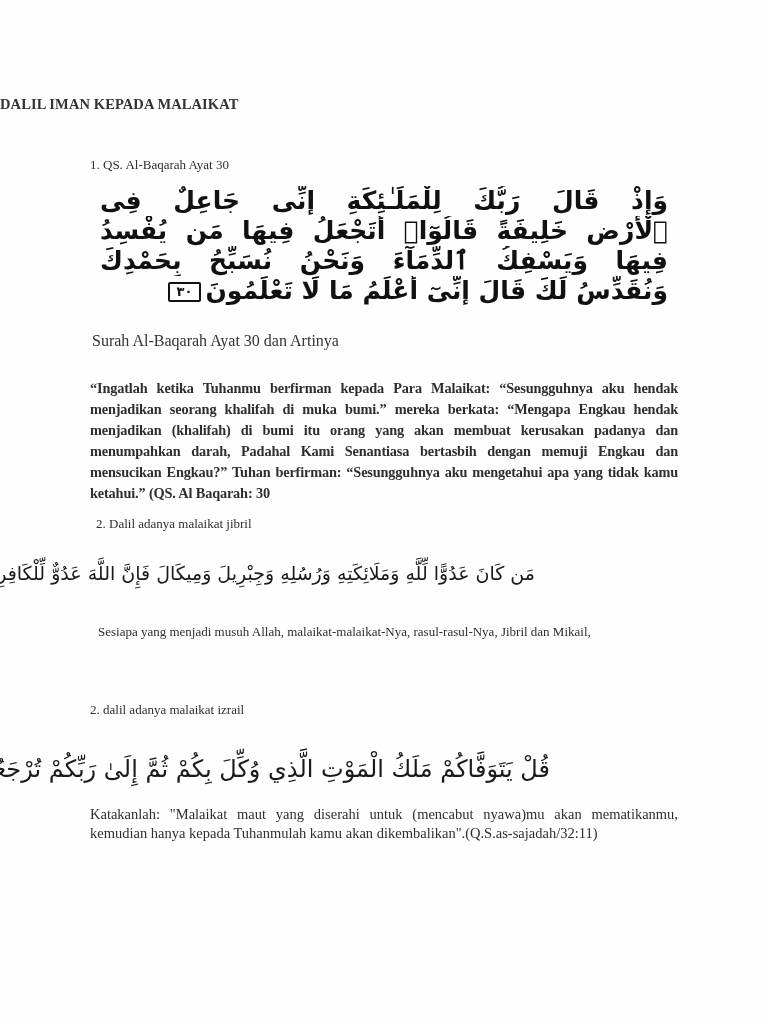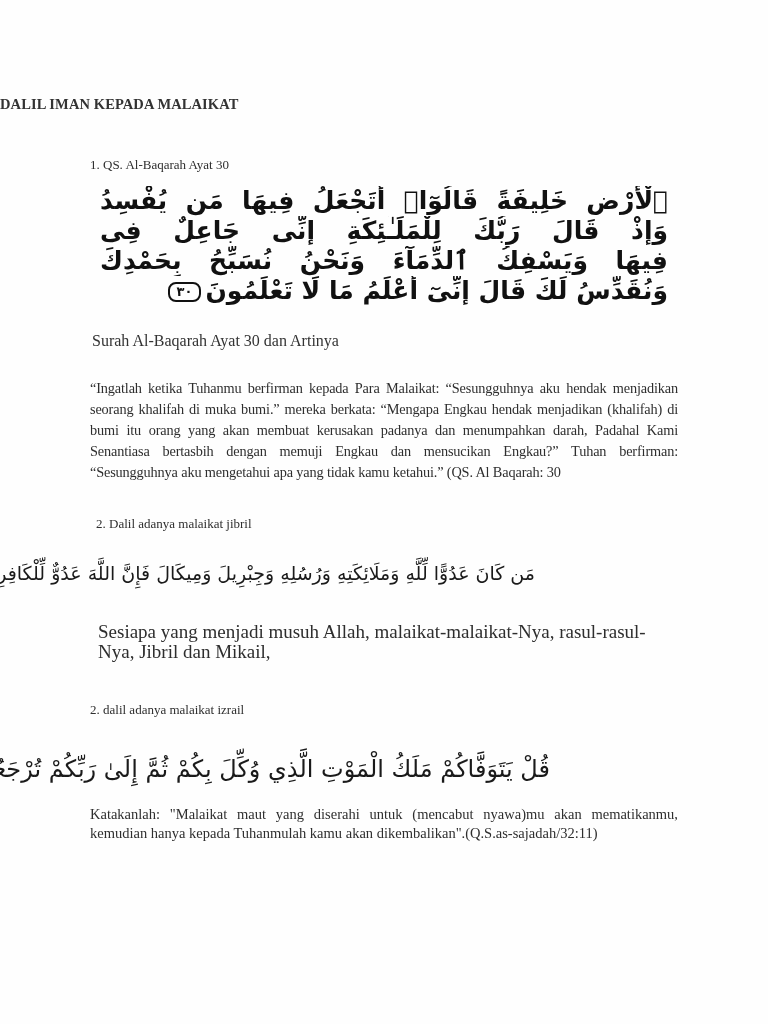--- a/index.html
+++ b/index.html
@@ -58,71 +58,72 @@
       display: block;
       text-align: justify;
       text-align-last: justify;
       white-space: nowrap;
       overflow: hidden;
     }
     .verse-marker {
       display: inline-block;
       direction: ltr;
       border: 2px solid #111;
-      border-radius: 8px;
+      border-radius: 2px;
       padding: 0 7px;
       font-size: 13px;
       line-height: 16px;
       font-weight: bold;
       vertical-align: middle;
       margin-right: 4px;
       margin-left: 10px;
     }
     .arabic-plain {
       font-size: 19px;
       line-height: 26px;
       text-align: right;
       text-align-last: right;
       white-space: nowrap;
       color: #1a1a1a;
     }
     .para {
       position: absolute;
       left: 90px;
       width: 588px;
-      font-size: 19px;
+      font-size: 13px;
       color: #2e2e2e;
     }
     .para.justify {
       text-align: justify;
     }
     .condensed {
       font-family: "Liberation Sans Narrow", "Liberation Serif", serif;
       letter-spacing: -0.15px;
+      font-weight: bold;
     }
     .caption {
       position: absolute;
       left: 92px;
       top: 332px;
       font-size: 16px;
       color: #333;
     }
   </style>
 </head>
 <body>
 
 <div class="page">
 
   <div class="title">DALIL IMAN KEPADA MALAIKAT</div>
 
   <div class="heading" style="top:157px;">1. QS. Al-Baqarah Ayat 30</div>
 
   <div class="arabic-block arabic-scan">
+    <span class="line">وَإِذْ قَالَ رَبُّكَ لِلْمَلَـٰٓئِكَةِ إِنِّى جَاعِلٌ فِى</span>
     <span class="line">ٱلْأَرْضِ خَلِيفَةً قَالُوٓا۟ أَتَجْعَلُ فِيهَا مَن يُفْسِدُ</span>
-    <span class="line">وَإِذْ قَالَ رَبُّكَ لِلْمَلَـٰٓئِكَةِ إِنِّى جَاعِلٌ فِى</span>
     <span class="line">فِيهَا وَيَسْفِكُ ٱلدِّمَآءَ وَنَحْنُ نُسَبِّحُ بِحَمْدِكَ</span>
     <span class="line" style="text-align-last:right;"><span>وَنُقَدِّسُ لَكَ قَالَ إِنِّىٓ أَعْلَمُ مَا لَا تَعْلَمُونَ</span><span class="verse-marker">٣٠</span></span>
   </div>
 
   <div class="caption">Surah Al-Baqarah Ayat 30 dan Artinya</div>
 
   <div class="para justify condensed" style="top:378px; line-height:21px; font-size:14.3px;">“Ingatlah ketika Tuhanmu berfirman kepada Para Malaikat: “Sesungguhnya aku hendak menjadikan seorang khalifah di muka bumi.” mereka berkata: “Mengapa Engkau hendak menjadikan (khalifah) di bumi itu orang yang akan membuat kerusakan padanya dan menumpahkan darah, Padahal Kami Senantiasa bertasbih dengan memuji Engkau dan mensucikan Engkau?” Tuhan berfirman: “Sesungguhnya aku mengetahui apa yang tidak kamu ketahui.” (QS. Al Baqarah: 30</div>
 
   <div class="heading" style="top:516px;margin-left:6px;">2. Dalil adanya malaikat jibril</div>
 

